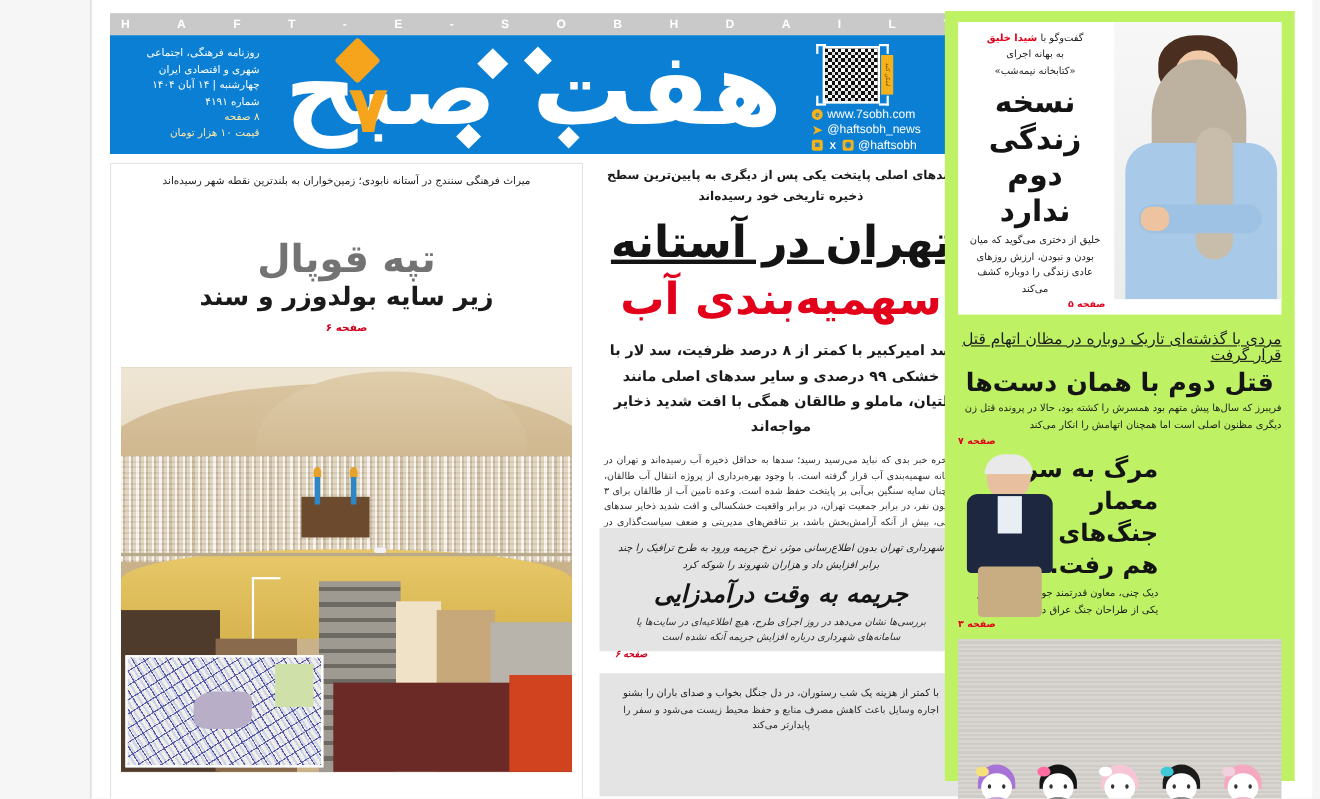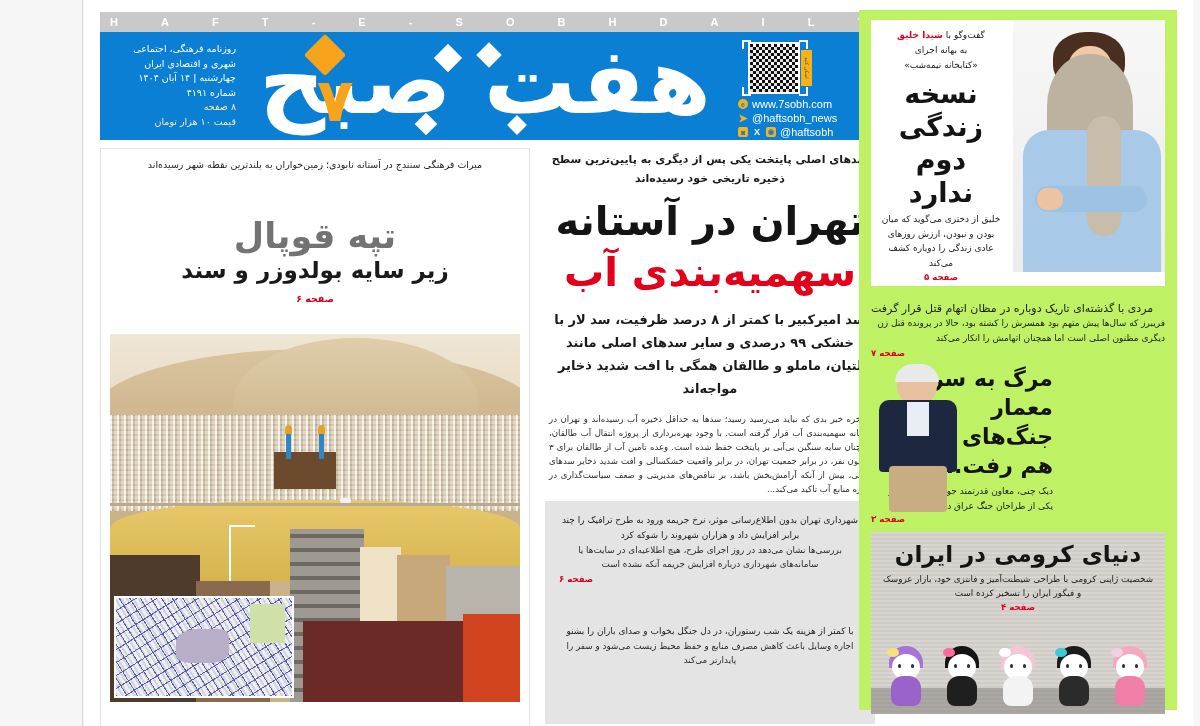--- a/index.html
+++ b/index.html
@@ -216,21 +216,21 @@
   
   .col-mid {
     position: absolute; left: 445px; top: 0; width: 330px; height: 564px;
   }
   .lead-kicker {
     font-size: 11px; line-height: 19px; font-weight: bold; color: #1a1a1a;
     text-align: center; padding: 2px 4px 8px;
   }
   .lead-hl-black {
     font-size: 40px; line-height: 50px; font-weight: bold; color: #141414;
-    text-align: center; letter-spacing: 0px;
+    text-align: center; letter-spacing: 0px; text-decoration: underline;
   }
   .lead-hl-red {
     font-size: 40px; line-height: 52px; font-weight: bold; color: #e2001a;
     text-align: center;
   }
   .lead-deck {
     font-size: 13px; line-height: 23px; color: #1a1a1a; font-weight: bold;
     text-align: center; padding: 10px 2px 0;
   }
   .lead-body {
@@ -238,21 +238,21 @@
     text-align: justify; padding: 12px 4px 0;
   }
   .lead-pageref {
     font-size: 9px; color: #d0021b; font-weight: bold;
     text-align: left; padding: 6px 4px 0;
   }
   .brief {
     position: absolute; left: 0; width: 330px;
     background: #e4e4e4; padding: 12px 14px 10px;
   }
-  .brief.b-one { top: 353px; height: 112px; }
+  .brief.b-one { top: 332px; height: 112px; font-style: italic; }
   .brief.b-two { top: 464px; height: 112px; }
   .brief-kicker { font-size: 9px; line-height: 15px; color: #1a1a1a; text-align: center; }
   .brief-hl { font-size: 22px; line-height: 32px; font-weight: bold; color: #141414; text-align: center; padding: 3px 0 2px; }
   .brief-deck { font-size: 8.8px; line-height: 14px; color: #2a2a2a; text-align: center; }
   .brief-ref { font-size: 8.6px; color: #d0021b; font-weight: bold; text-align: left; padding-top: 3px; }
 
   
   .col-right {
     position: absolute; right: 0; top: -138px; width: 318px; height: 700px;
     background: #bef264;
@@ -286,24 +286,24 @@
     border-bottom:2px solid #b4604f; border-radius:0 0 10px 10px; }
 
   .side-text { flex: 1; padding: 8px 8px 4px 6px; }
   .side-kicker { font-size: 9px; line-height: 15px; color: #1a1a1a; text-align: center; }
   .side-kicker .red { color: #e2001a; font-weight: bold; }
   .side-bighl {
     font-size: 27px; line-height: 33px; font-weight: bold; color: #141414;
     text-align: center; padding: 4px 0 3px;
   }
   .side-deck { font-size: 9px; line-height: 14.5px; color: #1a1a1a; text-align: center; }
-  .side-ref { font-size: 8.6px; color: #e2001a; font-weight: bold; text-align: center; padding-top: 2px; }
+  .side-ref { font-size: 8.6px; color: #e2001a; font-weight: bold; padding-top: 2px; }
 
   .side-story { padding: 8px 12px 4px; }
-  .side-story .k { font-size: 11px; line-height: 14px; color: #1a1a1a; text-align: left; }
+  .side-story .k { font-size: 14px; line-height: 14px; color: #1a1a1a; text-align: right; text-decoration: underline; }
   .side-story .h { font-size: 23px; line-height: 30px; font-weight: bold; color: #141414; text-align: center; padding: 3px 0 2px; }
   .side-story .d { font-size: 9px; line-height: 15px; color: #1a1a1a; text-align: right; }
   .side-story .r { font-size: 8.6px; color: #e2001a; font-weight: bold; text-align: left; padding-top: 2px; }
 
   .cheney-wrap { position: relative; padding: 2px 12px 2px; min-height: 150px; }
   .cheney-fig {
     position: absolute; left: 10px; top: 4px; width: 104px; height: 146px;
   }
   .c-head { position:absolute; left:28px; top:0; width:40px; height:40px;
     background:#e8c0a0; border-radius:50%; }
@@ -455,20 +455,21 @@
       <div class="col-mid">
         <div class="lead-kicker">سدهای اصلی پایتخت یکی پس از دیگری به پایین‌ترین سطح ذخیره تاریخی خود رسیده‌اند</div>
         <div class="lead-hl-black">تهران در آستانه</div>
         <div class="lead-hl-red">سهمیه‌بندی آب</div>
         <div class="lead-deck">سد امیرکبیر با کمتر از ۸ درصد ظرفیت، سد لار با خشکی ۹۹ درصدی و سایر سدهای اصلی مانند لتیان، ماملو و طالقان همگی با افت شدید ذخایر مواجه‌اند</div>
         <div class="lead-body">بالاخره خبر بدی که نباید می‌رسید رسید؛ سدها به حداقل ذخیره آب رسیده‌اند و تهران در آستانه سهمیه‌بندی آب قرار گرفته است. با وجود بهره‌برداری از پروژه انتقال آب طالقان، همچنان سایه سنگین بی‌آبی بر پایتخت حفظ شده است. وعده تامین آب از طالقان برای ۳ میلیون نفر، در برابر جمعیت تهران، در برابر واقعیت خشکسالی و افت شدید ذخایر سدهای اصلی، بیش از آنکه آرامش‌بخش باشد، بر تناقض‌های مدیریتی و ضعف سیاست‌گذاری در حوزه منابع آب تاکید می‌کند...</div>
         <div class="lead-pageref">صفحه ۲</div>
 
         <div class="brief b-one">
           <div class="brief-kicker">شهرداری تهران بدون اطلاع‌رسانی موثر، نرخ جریمه ورود به طرح ترافیک را چند برابر افزایش داد و هزاران شهروند را شوکه کرد</div>
+          <div class="brief-hl">جریمه به وقت درآمدزایی</div>
           <div class="brief-deck">بررسی‌ها نشان می‌دهد در روز اجرای طرح، هیچ اطلاعیه‌ای در سایت‌ها یا سامانه‌های شهرداری درباره افزایش جریمه آنکه نشده است</div>
           <div class="brief-ref">صفحه ۶</div>
         </div>
 
         <div class="brief b-two">
           <div class="brief-kicker">با کمتر از هزینه یک شب رستوران، در دل جنگل بخواب و صدای باران را بشنو</div>
           <div class="brief-deck">اجاره وسایل باعث کاهش مصرف منابع و حفظ محیط زیست می‌شود و سفر را پایدارتر می‌کند</div>
 
         </div>
       </div>
@@ -502,20 +503,21 @@
                 <div>ندارد</div>
               </div>
               <div class="side-deck">خلیق از دختری می‌گوید که میان بودن و نبودن، ارزش روزهای عادی زندگی را دوباره کشف می‌کند</div>
               <div class="side-ref">صفحه ۵</div>
             </div>
           </div>
         </div>
 
         <div class="side-story">
           <div class="k">مردی با گذشته‌ای تاریک دوباره در مظان اتهام قتل قرار گرفت</div>
+          <div class="h">قتل دوم با همان دست‌ها</div>
           <div class="d">فریبرز که سال‌ها پیش متهم بود همسرش را کشته بود، حالا در پرونده قتل زن دیگری مظنون اصلی است اما همچنان اتهامش را انکار می‌کند</div>
           <div class="r">صفحه ۷</div>
         </div>
 
         <div class="cheney-wrap">
           <div class="cheney-fig">
             <span class="c-head"></span>
             <span class="c-hair"></span>
             <span class="c-suit"></span>
             <span class="c-shirt"></span>
@@ -524,25 +526,20 @@
           <div class="cheney-txt">
             <div class="h">مرگ به سراغ معمار</div>
             <div class="h">جنگ‌های نوین</div>
             <div class="h">هم رفت...</div>
             <div class="d">دیک چنی، معاون قدرتمند جورج دبلیو بوش و یکی از طراحان جنگ عراق درگذشت</div>
             <div class="r">صفحه ۳</div>
           </div>
         </div>
 
         <div class="toys-card">
-          <div class="toys-head">
-            <div class="h">دنیای کرومی در ایران</div>
-            <div class="d">شخصیت ژاپنی کرومی با طراحی شیطنت‌آمیز و فانتزی خود، بازار عروسک و فیگور ایران را تسخیر کرده است</div>
-            <div class="r">صفحه ۴</div>
-          </div>
           <div class="shadow-floor"></div>
           <div class="toys-row">
             <div class="toy">
               <span class="ears" style="background:#f4a9c0"></span>
               <span class="hd"></span>
               <span class="f1"></span>
               <span class="f2"></span>
               <span class="bow" style="background:#f2d0dd"></span>
               <span class="bd" style="background:#ef7fa6"></span>
             </div>

